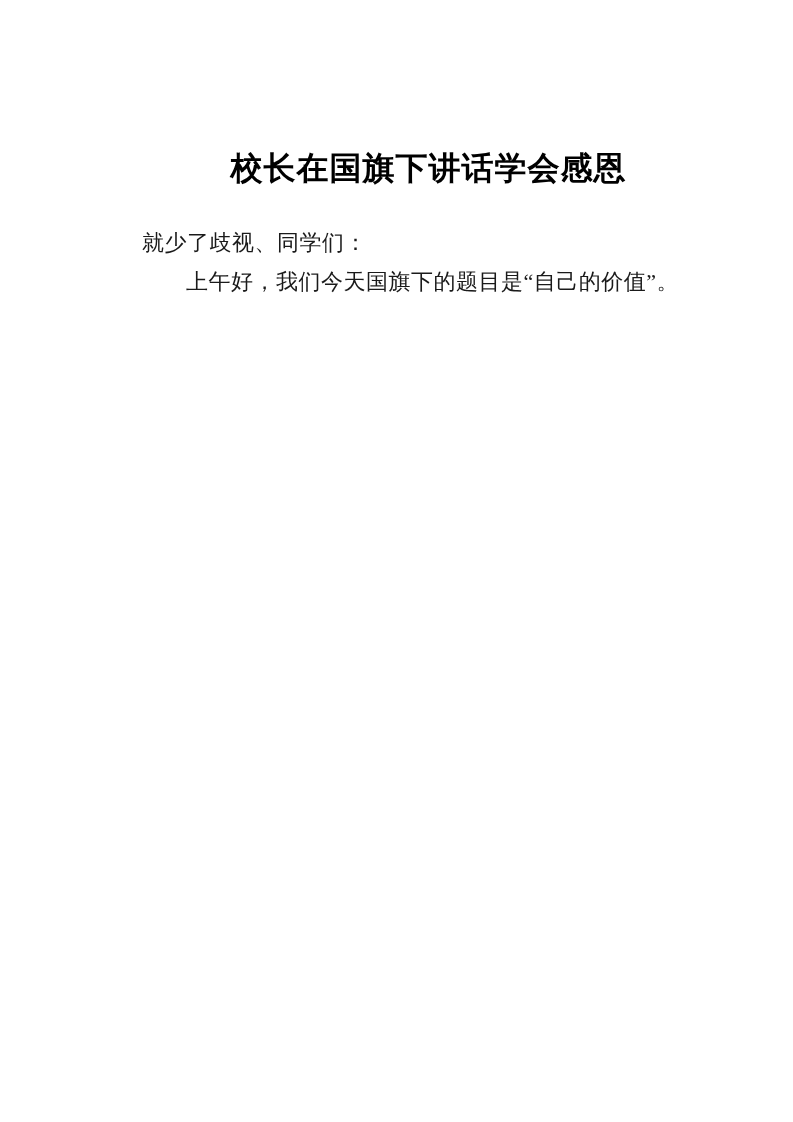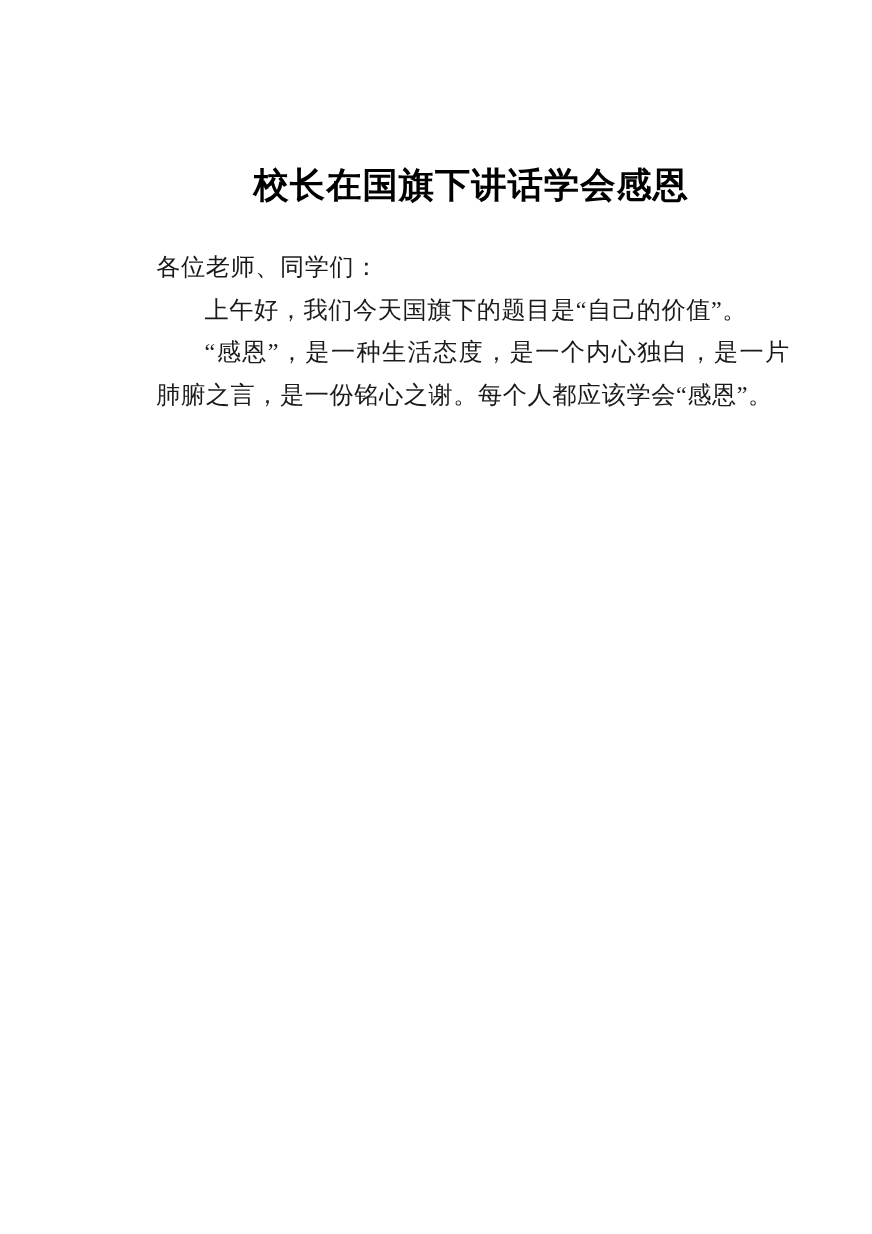--- a/index.html
+++ b/index.html
@@ -70,22 +70,21 @@
   }
 </style>
 </head>
 <body>
 
 <div class="page">
 
   <h1 class="doc-title">校长在国旗下讲话学会感恩</h1>
 
   <div class="doc-body">
-    <p class="no-indent">各位老师、同学们：</p>
+    <p class="no-indent">就少了歧视、同学们：</p>
     <p>上午好，我们今天国旗下的题目是“自己的价值”。</p>
-    <p>“感恩”，是一种生活态度，是一个内心独白，是一片肺腑之言，是一份铭心之谢。每个人都应该学会“感恩”。</p>
   </div>
 
   <div class="page-footer">
     <span class="dash">—</span><span class="num">1</span><span class="dash">—</span>
   </div>
 
 </div>
 
 </body></html>

